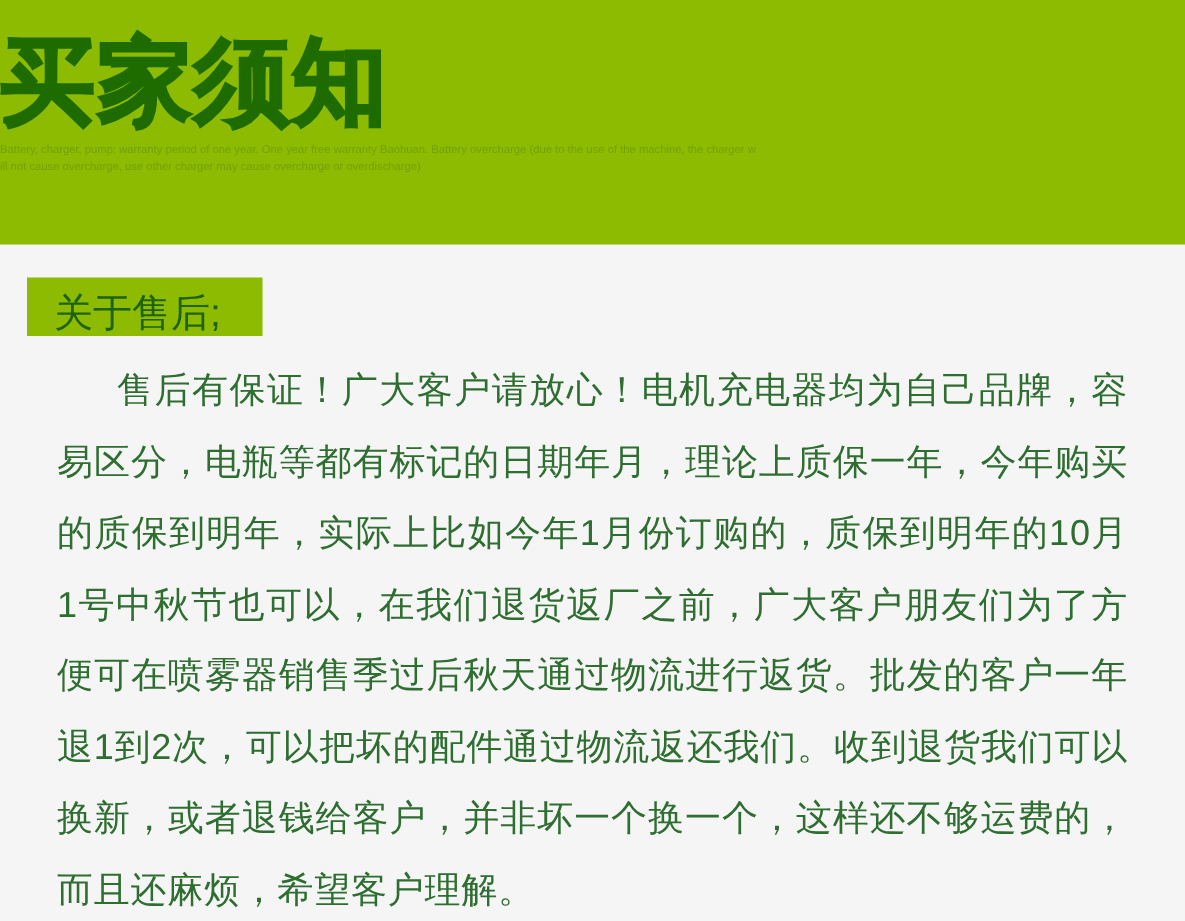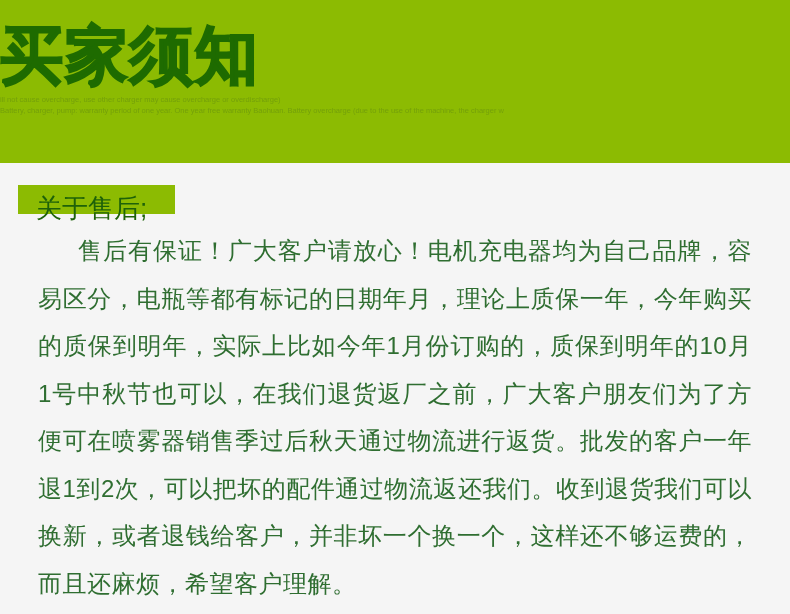--- a/index.html
+++ b/index.html
@@ -42,21 +42,21 @@
     line-height: 10.5px;
     color: #74a00a;
     font-weight: 400;
   }
   
   .section-label {
     display: block;
     box-sizing: border-box;
     margin: 22px 0 0 18px;
     width: 157px;
-    height: 29px;
+    height: 39px;
     line-height: 47px;
     padding-left: 18px;
     background: #8cbb02;
     color: #1e6209;
     font-size: 26px;
     font-weight: 400;
   }
   
   .body-text {
     margin: 13px 38px 0 38px;
@@ -69,22 +69,22 @@
   }
 </style>
 </head>
 <body>
 
 <div class="page">
 
   <header class="banner">
     <h1 class="banner-title">买家须知</h1>
     <div class="banner-subtitle">
+      <div>Battery, charger, pump: warranty period of one year. One year free warranty Baohuan. Battery overcharge (due to the use of the machine, the charger w</div>
       <div>ill not cause overcharge, use other charger may cause overcharge or overdischarge)</div>
-      <div>Battery, charger, pump: warranty period of one year. One year free warranty Baohuan. Battery overcharge (due to the use of the machine, the charger w</div>
     </div>
   </header>
 
   <main>
     <div class="section-label">关于售后;</div>
     <p class="body-text">售后有保证！广大客户请放心！电机充电器均为自己品牌，容易区分，电瓶等都有标记的日期年月，理论上质保一年，今年购买的质保到明年，实际上比如今年1月份订购的，质保到明年的10月1号中秋节也可以，在我们退货返厂之前，广大客户朋友们为了方便可在喷雾器销售季过后秋天通过物流进行返货。批发的客户一年退1到2次，可以把坏的配件通过物流返还我们。收到退货我们可以换新，或者退钱给客户，并非坏一个换一个，这样还不够运费的，而且还麻烦，希望客户理解。</p>
   </main>
 
 </div>
 

